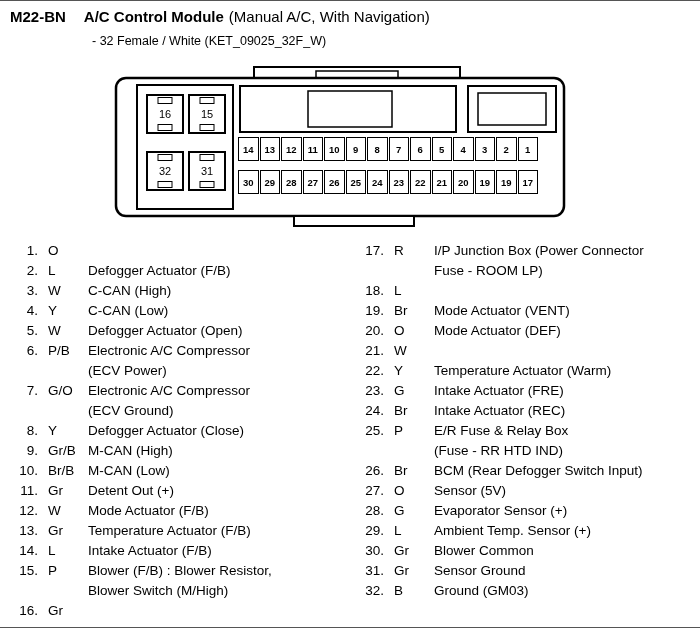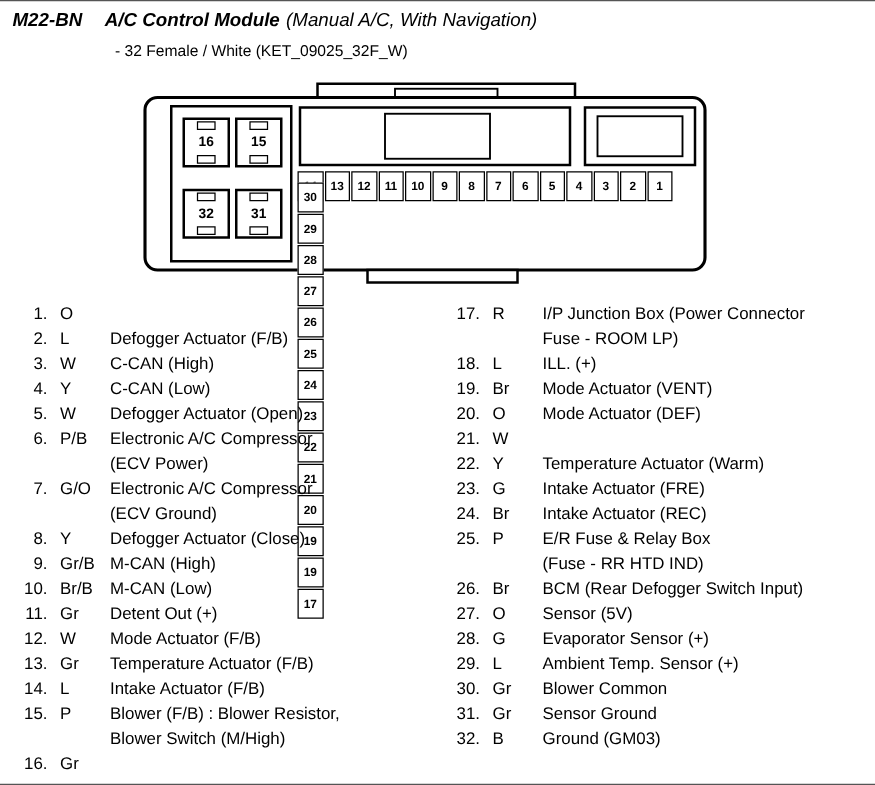--- a/index.html
+++ b/index.html
@@ -8,49 +8,49 @@
     position: relative;
     width: 700px;
     height: 628px;
     background: #ffffff;
     font-family: "Liberation Sans", sans-serif;
     color: #000;
     border-top: 1px solid #555;
     border-bottom: 1px solid #555;
     overflow: hidden;
   }
-  .header { position: absolute; left: 10px; top: 7px; font-size: 15px; white-space: nowrap; font-style: italic; }
+  .header { position: absolute; left: 10px; top: 7px; font-size: 15px; white-space: nowrap; }
   .model  { font-weight: bold; margin-right: 18px; }
   .title  { font-weight: bold; }
   .suffix { font-weight: normal; margin-left: 5px; }
   .subtitle { position: absolute; left: 92px; top: 33px; font-size: 12.5px; }
 
   
   .connector { position: absolute; left: 112px; top: 62px; width: 456px; height: 166px; }
   .connector svg { position: absolute; left: 0; top: 0; }
   .bigpin {
     position: absolute; width: 38px; height: 40px;
     border: 2px solid #000; background: #fff;
     display: flex; align-items: center; justify-content: center;
-    font-size: 11px; font-weight: bold;
+    font-size: 11px; font-weight: normal;
   }
   .bigpin::before, .bigpin::after {
     content: ""; position: absolute; left: 50%; transform: translateX(-50%);
     width: 13px; height: 5px; border: 1px solid #000; background: #fff;
   }
   .bigpin::before { top: 1px; }
   .bigpin::after  { bottom: 1px; }
   .bp16 { left: 34px; top: 31px; }
   .bp15 { left: 76px; top: 31px; }
   .bp32 { left: 34px; top: 88px; text-align: center; }
   .bp31 { left: 76px; top: 88px; }
 
   .pin-strip { position: absolute; left: 126px; display: flex; gap: 1px; }
   .pin-strip.top    { top: 74px; justify-content: space-between; }
-  .pin-strip.bottom { top: 83px; flex-direction: column; }
+  .pin-strip.bottom { top: 107px; }
   .pin-cell {
     width: 20.5px; height: 24px; border: 1.5px solid #000; background: #fff;
     display: flex; align-items: center; justify-content: center;
     font-size: 9.5px; font-weight: bold;
   }
 
   
   .pin-col { position: absolute; top: 240px; }
   .pin-col.left  { left: 10px;  width: 336px; }
   .pin-col.right { left: 356px; width: 338px; }
@@ -211,21 +211,20 @@
   <div class="pin-col right">
       <div class="pin-row">
         <span class="pin-num">17.</span>
         <span class="pin-color">R</span>
         <span class="pin-desc">I/P Junction Box (Power Connector
 Fuse - ROOM LP)</span>
       </div>
       <div class="pin-row">
         <span class="pin-num">18.</span>
         <span class="pin-color">L</span>
-        <span class="pin-desc">ILL. (+)</span>
       </div>
       <div class="pin-row">
         <span class="pin-num">19.</span>
         <span class="pin-color">Br</span>
         <span class="pin-desc">Mode Actuator (VENT)</span>
       </div>
       <div class="pin-row">
         <span class="pin-num">20.</span>
         <span class="pin-color">O</span>
         <span class="pin-desc">Mode Actuator (DEF)</span>

